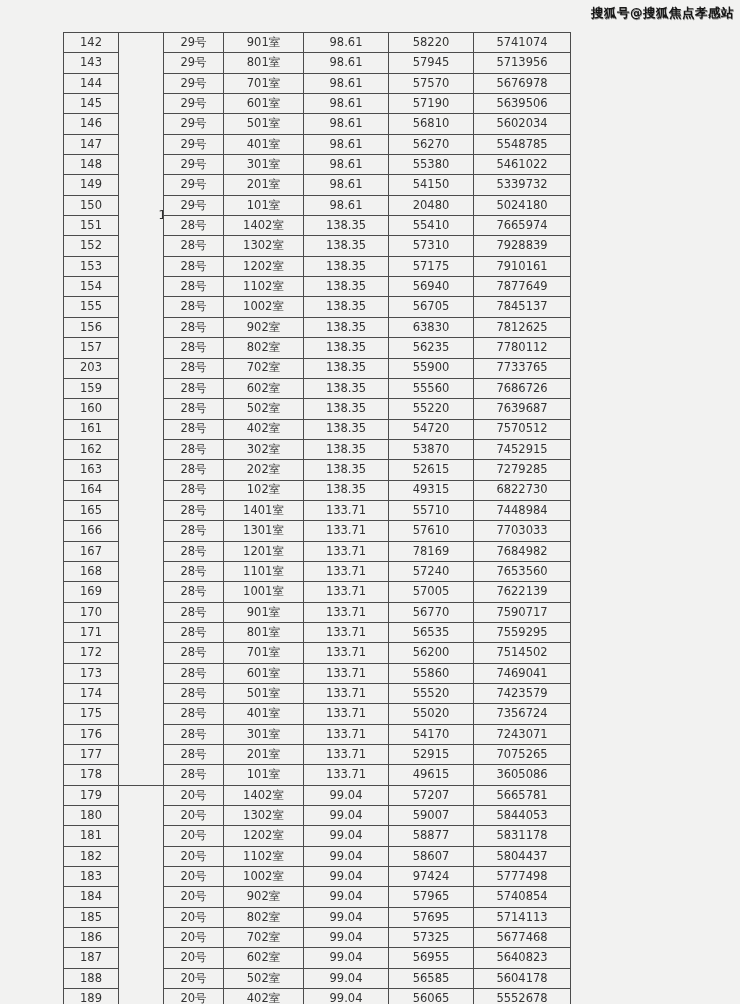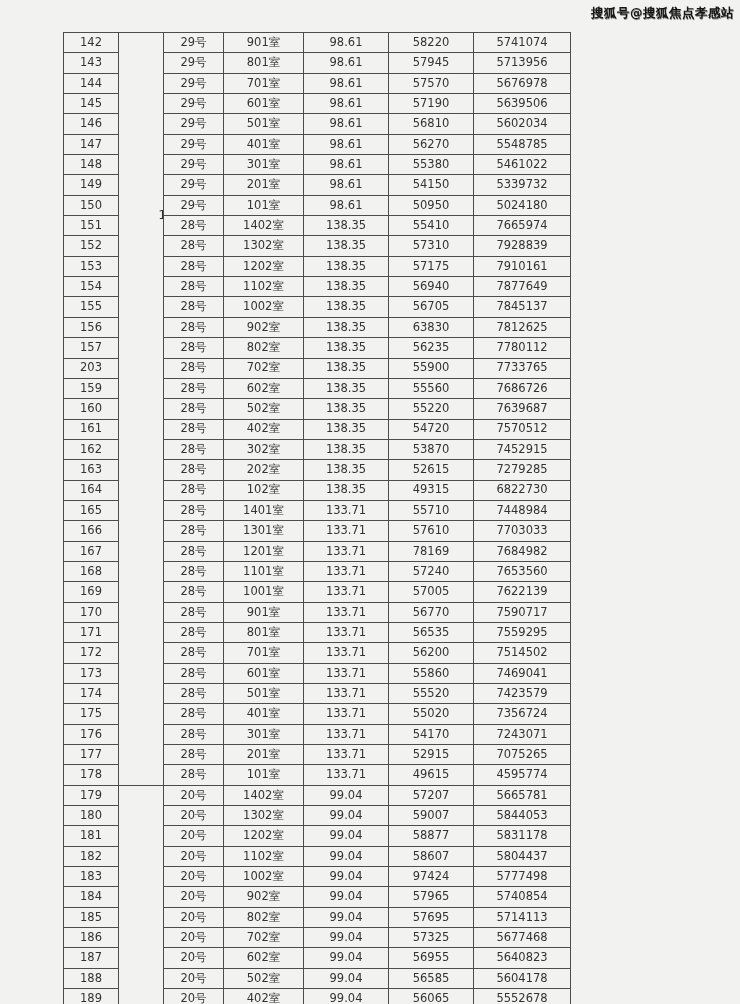--- a/index.html
+++ b/index.html
@@ -136,21 +136,21 @@
           <td>201室</td>
           <td>98.61</td>
           <td>54150</td>
           <td>5339732</td>
         </tr>
         <tr>
           <td>150</td>
           <td>29号</td>
           <td>101室</td>
           <td>98.61</td>
-          <td>50950</td>
+          <td>20480</td>
           <td>5024180</td>
         </tr>
         <tr>
           <td>151</td>
           <td>28号</td>
           <td>1402室</td>
           <td>138.35</td>
           <td>55410</td>
           <td>7665974</td>
         </tr>
@@ -361,21 +361,21 @@
           <td>133.71</td>
           <td>52915</td>
           <td>7075265</td>
         </tr>
         <tr>
           <td>178</td>
           <td>28号</td>
           <td>101室</td>
           <td>133.71</td>
           <td>49615</td>
-          <td>4595774</td>
+          <td>3605086</td>
         </tr>
         <tr>
           <td>179</td>
           <td class="c-building" rowspan="11"></td>
           <td>20号</td>
           <td>1402室</td>
           <td>99.04</td>
           <td>57207</td>
           <td>5665781</td>
         </tr>

